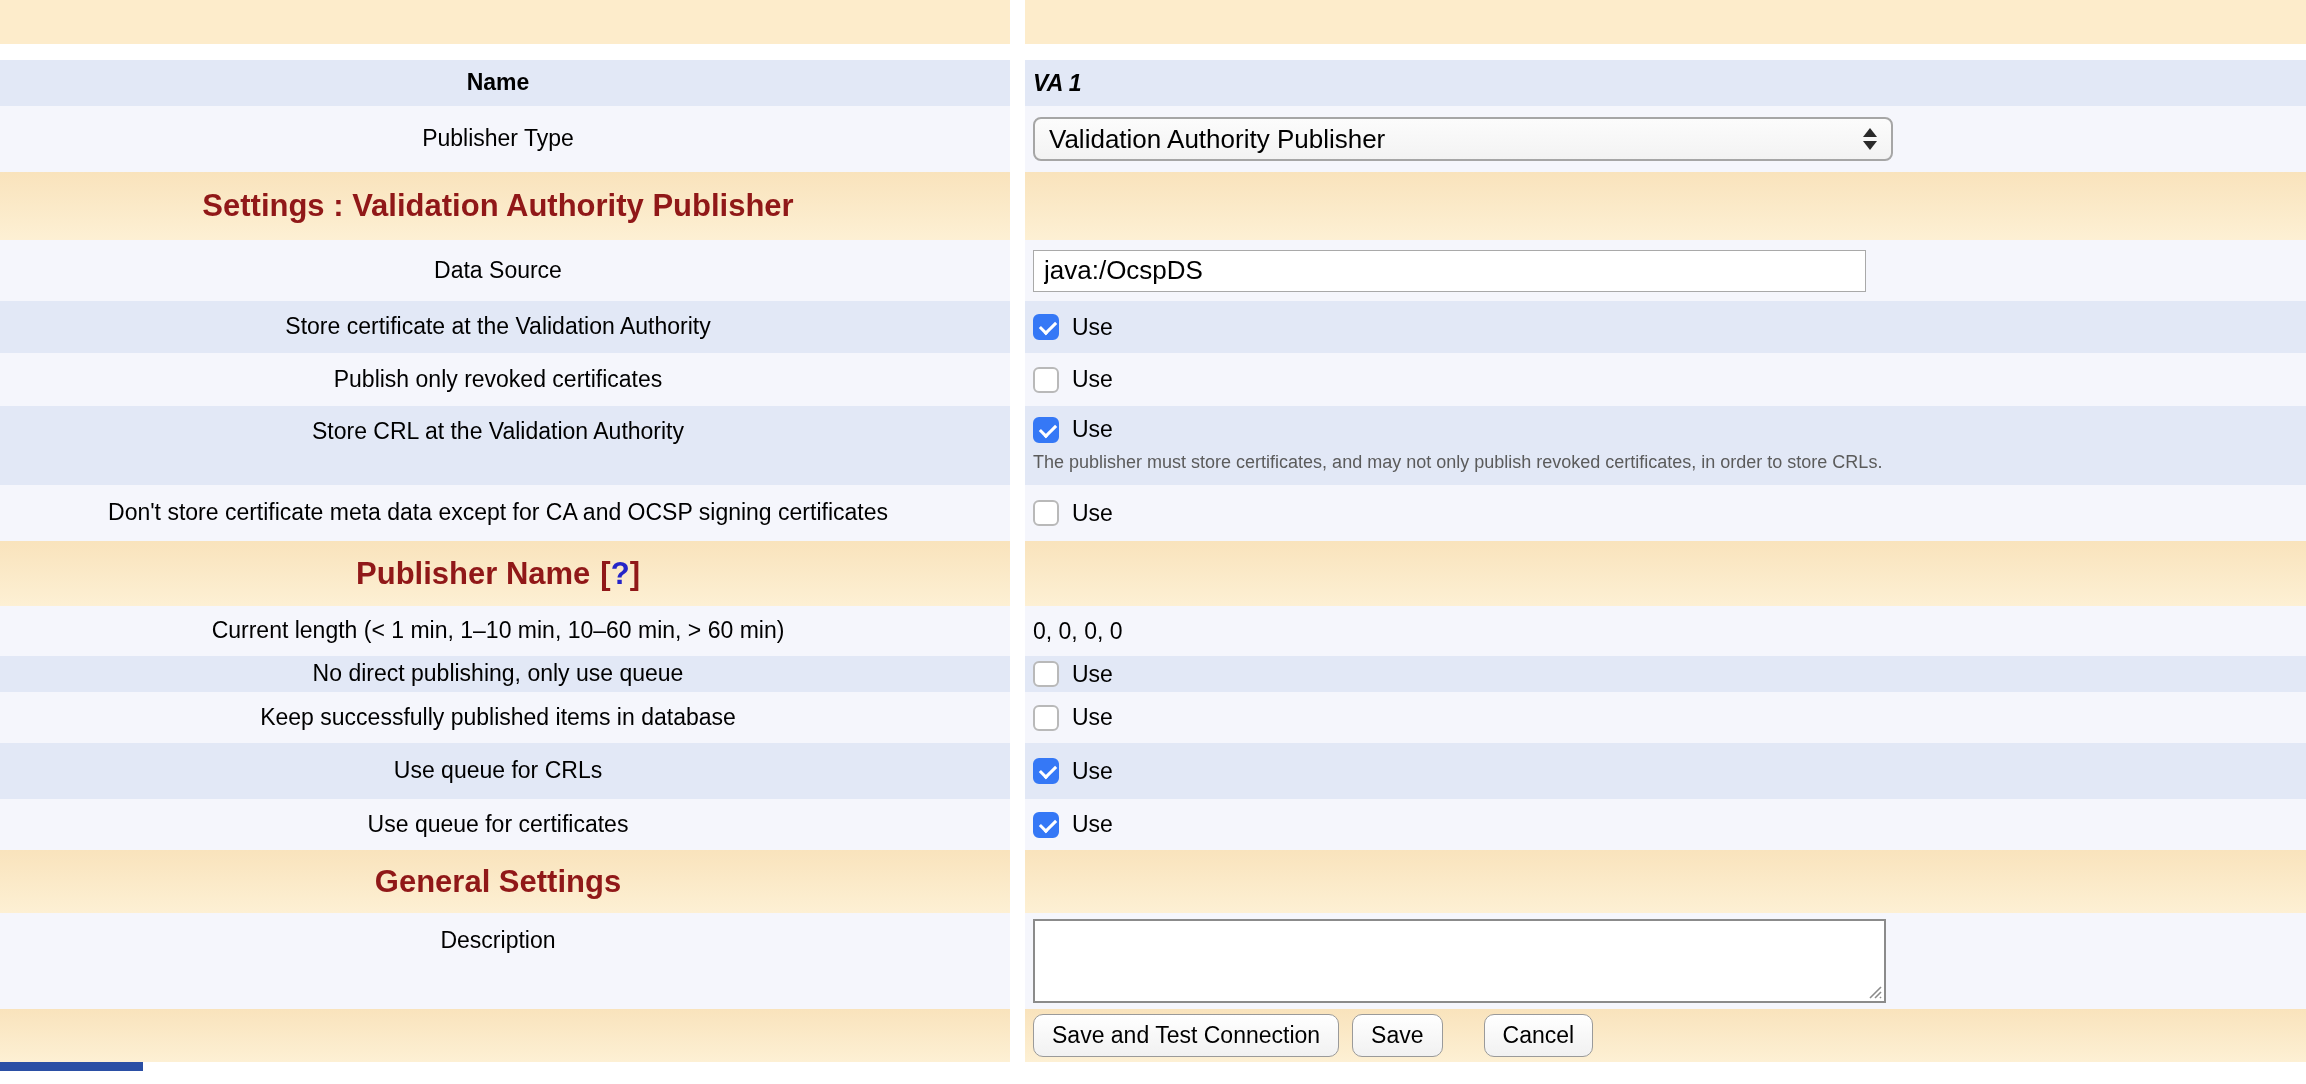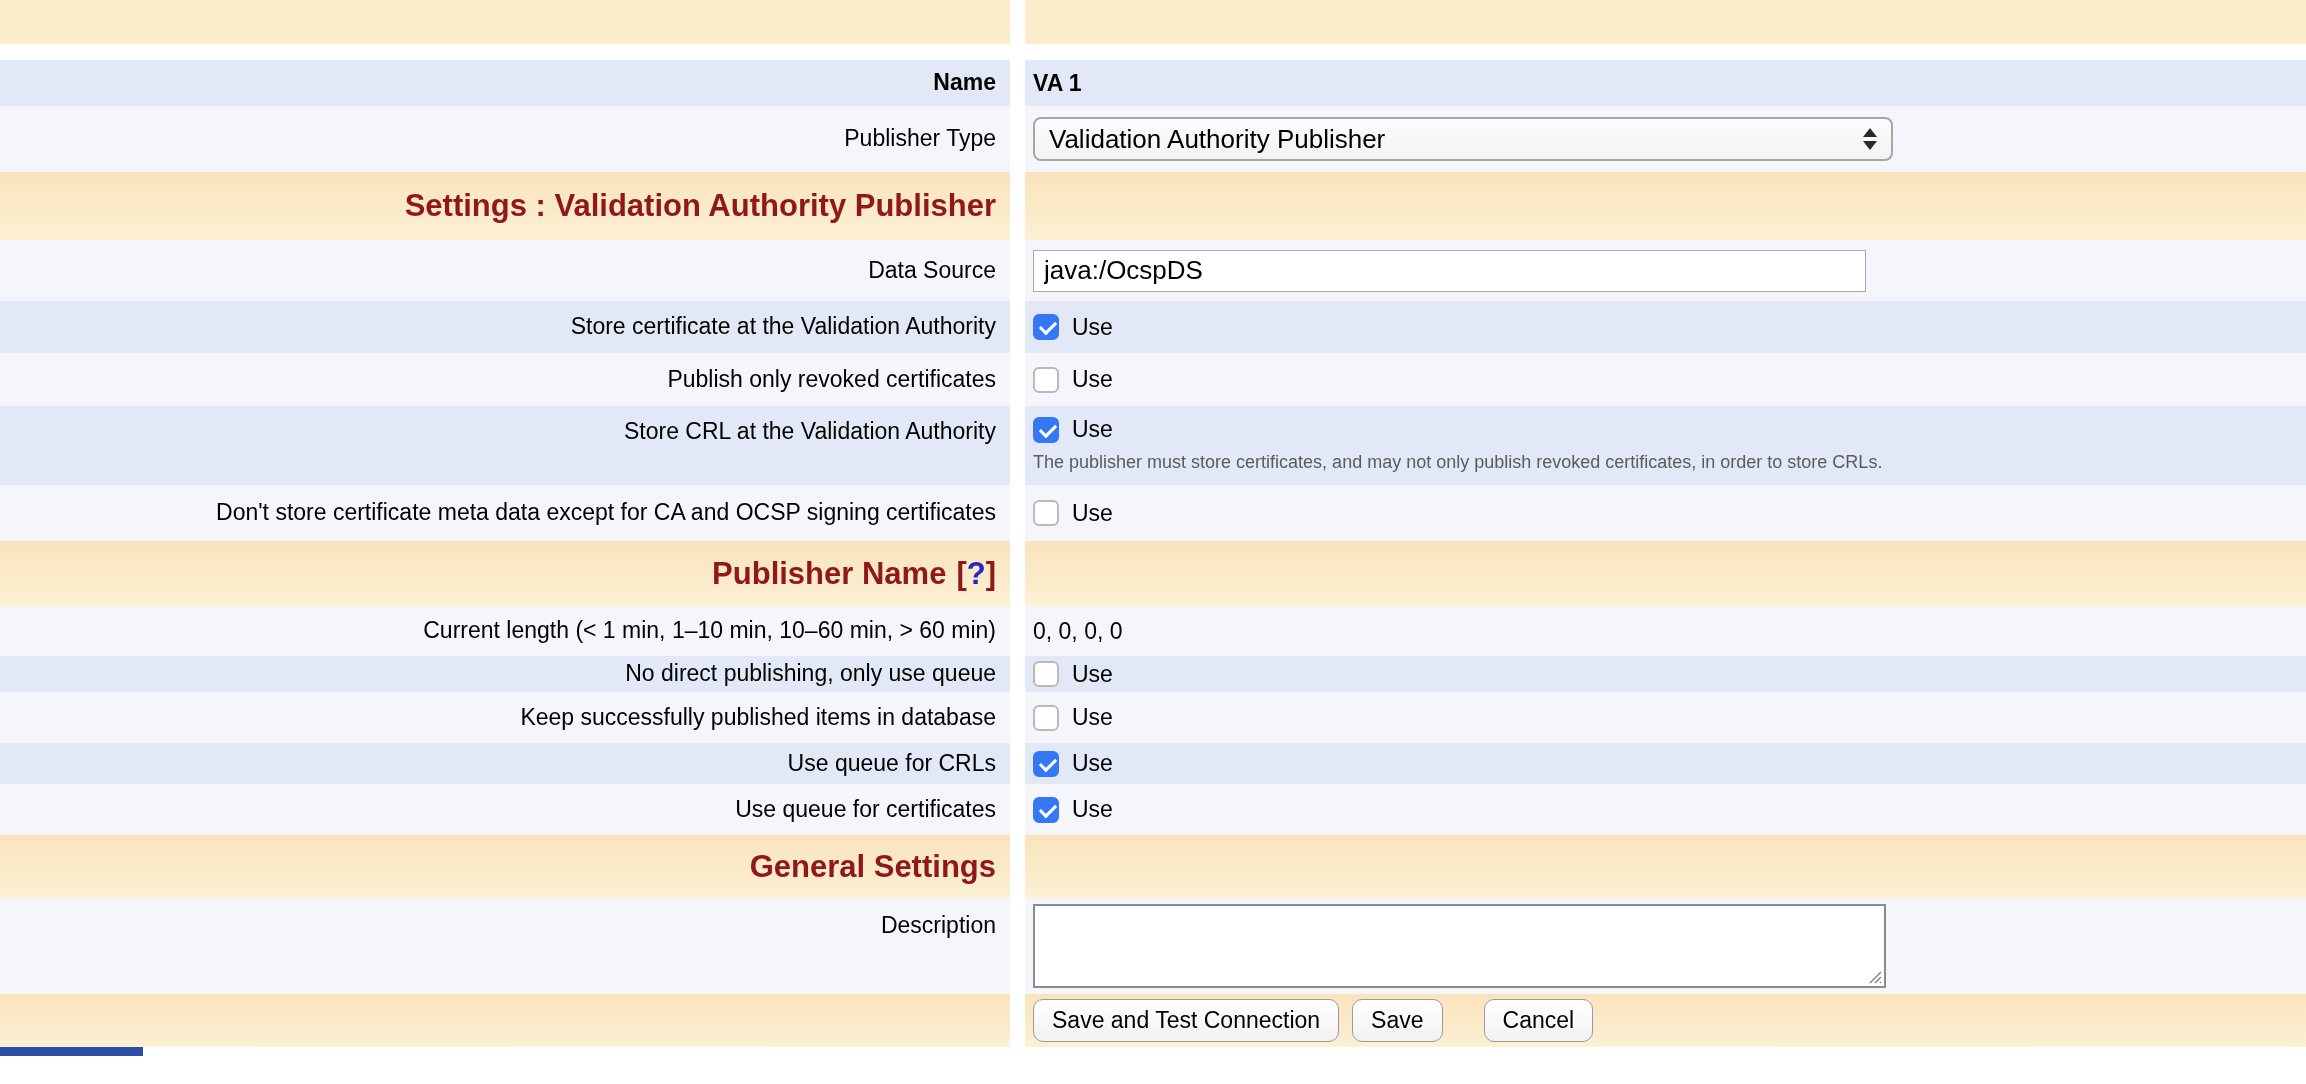--- a/index.html
+++ b/index.html
@@ -1,32 +1,32 @@
 <!DOCTYPE html>
 <html style="--header_bg_top: #f9e3bc; --header_bg_bottom: #fdf0d4; --strip_bg: #fdeccb; --row_dark: #e2e8f6; --row_light: #f5f6fc; --header_text: #901818; --help_link: #2525c8; --checkbox_checked: #3578f6; --footer_blue: #2b4fa5;"><head>
 <meta charset="utf-8">
 <style>
   html,body{margin:0;padding:0;background:#ffffff;}
   body{font-family:"Liberation Sans","DejaVu Sans",sans-serif;color:#000;}
   .page{position:relative;width:2306px;height:1084px;background:#ffffff;overflow:hidden;}
 
   
   .row{display:flex;gap:15px;background:#ffffff;}
-  .cl{width:1010px;box-sizing:border-box;display:flex;align-items:center;justify-content:flex-end;padding-right:14px;}
+  .cl{width:1010px;box-sizing:border-box;display:flex;align-items:center;justify-content:center;padding-right:14px;}
   .cr{flex:1;box-sizing:border-box;display:flex;align-items:center;padding-left:8px;gap:13px;}
 
   .bg-a{background:var(--row_dark,#e2e8f6);}           
   .bg-b{background:var(--row_light,#f5f6fc);}          
   .bg-c{background:linear-gradient(180deg,var(--header_bg_top,#f9e3bc) 0%,var(--header_bg_bottom,#fdf0d4) 100%);} 
   .bg-strip{background:var(--strip_bg,#fdeccb);}
 
   .lbl{font-size:23px;line-height:1.2;text-align:right;}
   .lbl.bold{font-weight:bold;}
   .val{font-size:23px;}
-  .val.bold{font-weight:bold;}
+  .val.bold{font-weight:bold;font-style:italic;}
   .chklbl{font-size:23px;}
 
   .hdr-text{font-size:31px;font-weight:bold;color:var(--header_text,#901818);text-align:right;line-height:1.15;}
   .hdr-bracket{font-size:31px;font-weight:bold;color:var(--header_text,#901818);margin-left:10px;}
   .hdr-bracket.close{margin-left:0;}
   .hdr-help{font-size:31px;font-weight:bold;color:var(--help_link,#2525c8);cursor:pointer;}
 
   
   .checkbox{width:26px;height:26px;box-sizing:border-box;border-radius:6px;border:2px solid #b9b9b9;background:#fff;position:relative;flex:none;cursor:pointer;}
   .checkbox[data-checked="true"]{background:var(--checkbox_checked,#3578f6);border-color:var(--checkbox_checked,#3578f6);}
@@ -186,21 +186,21 @@
   <div class="row" style="height:51px">
     <div class="cl bg-b">
         <span class="lbl">Keep successfully published items in database</span>
       </div>
     <div class="cr bg-b">
       <span class="checkbox" data-checked="false"></span>
       <span class="chklbl">Use</span>
     </div>
   </div>
 
-  <div class="row" style="height:41px">
+  <div class="row" style="height:56px">
     <div class="cl bg-a">
         <span class="lbl">Use queue for CRLs</span>
       </div>
     <div class="cr bg-a">
       <span class="checkbox" data-checked="true"></span>
       <span class="chklbl">Use</span>
     </div>
   </div>
 
   <div class="row" style="height:51px">

